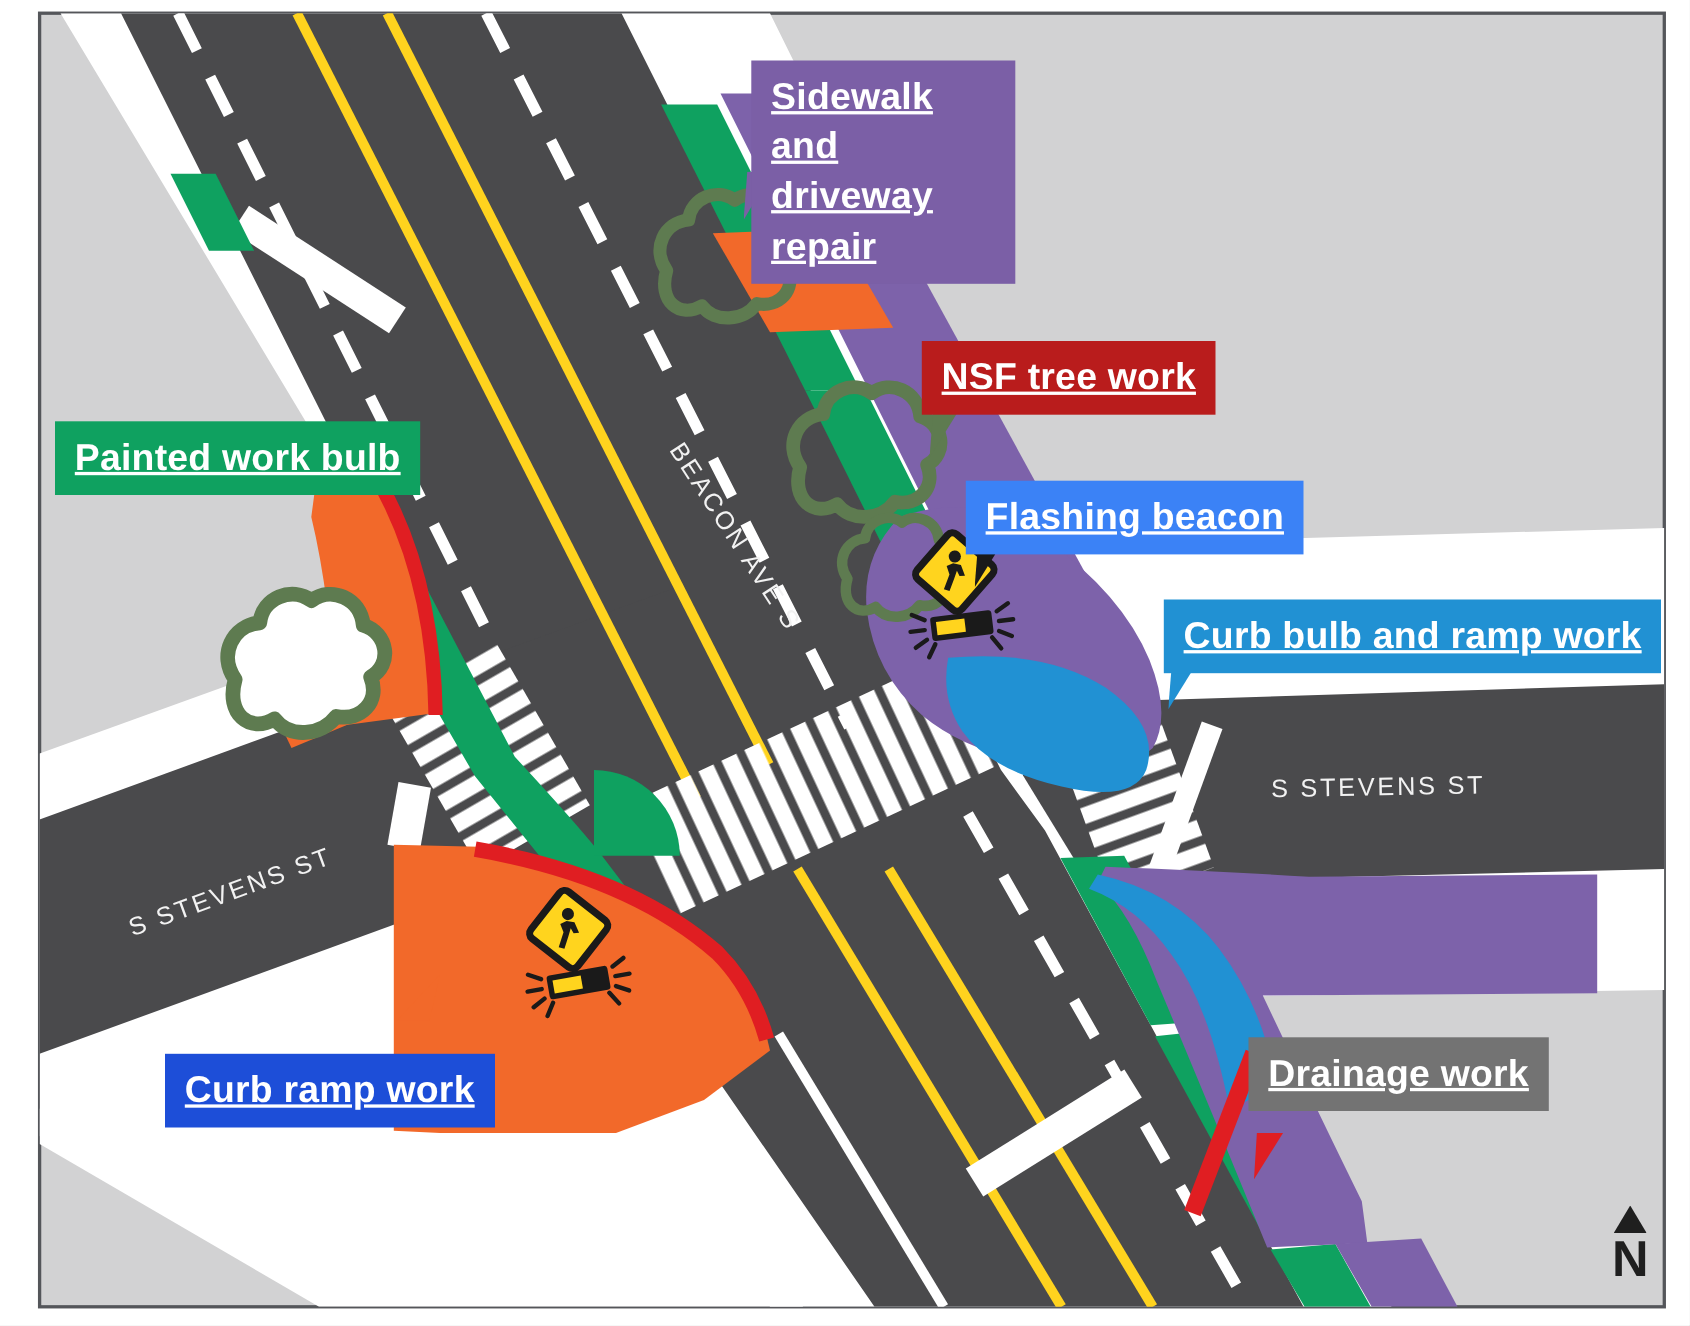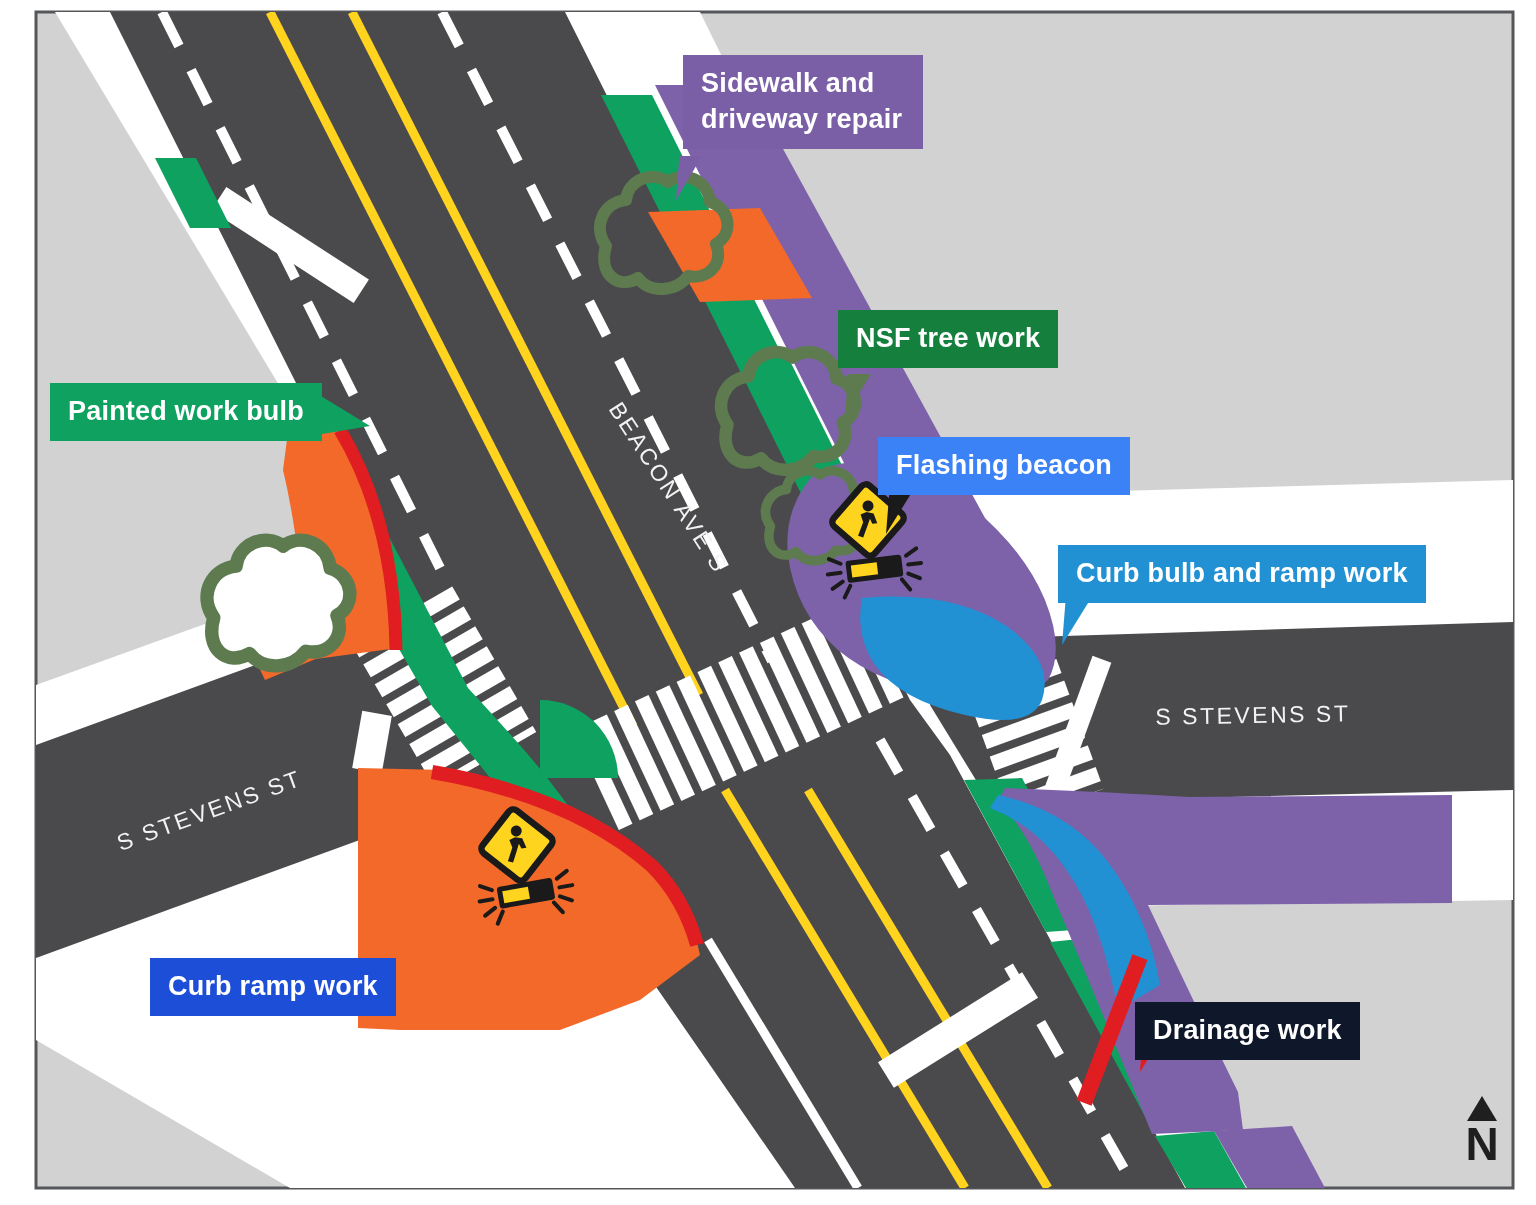--- a/index.html
+++ b/index.html
@@ -1,20 +1,20 @@
 <!DOCTYPE html>
 <html><head>
 <meta charset="utf-8">
 <style>
   html,body{margin:0;padding:0;background:#ffffff;}
   .stage{position:relative;width:1536px;height:1205px;background:#ffffff;overflow:hidden;
          font-family:"Liberation Sans",sans-serif;}
   .stage svg{position:absolute;left:0;top:0;}
-  .callout{position:absolute;color:#ffffff;font-weight:bold;font-size:27px;line-height:1.33;
-           padding:11px 18px;box-sizing:border-box;z-index:3;letter-spacing:.2px;}
+  .callout{position:absolute;color:#ffffff;font-weight:bold;font-size:34px;line-height:1.33;
+           padding:11px 18px;box-sizing:border-box;z-index:3;letter-spacing:.2px;text-decoration:underline;}
   .tail{position:absolute;z-index:2;}
   .north{position:absolute;left:1452px;top:1096px;width:60px;text-align:center;z-index:3;}
   .north .tri{width:30px;height:25px;margin:0 auto;background:#1f1f1f;
               clip-path:polygon(50% 0,100% 100%,0 100%);}
   .north .nletter{font-size:46px;font-weight:800;color:#1f1f1f;line-height:.95;margin-top:2px;}
   .street-text{fill:#f2f2f2;font-size:23px;letter-spacing:2.5px;font-family:"Liberation Sans",sans-serif;}
 </style>
 </head>
 <body>
 
@@ -159,36 +159,36 @@
       <text class="street-text" text-anchor="middle" transform="translate(662,492) rotate(57)">BEACON AVE S</text>
       <text class="street-text" text-anchor="middle" transform="translate(212,818) rotate(-20)">S STEVENS ST</text>
       <text class="street-text" text-anchor="middle" transform="translate(1253,723) rotate(-1)">S STEVENS ST</text>
     </g>
   </g>
 </svg>
 
 <div class="callout" style="left: 683px; top: 55px; width: 240px; background-color: rgb(123, 95, 166);">Sidewalk and driveway repair</div>
 <div class="tail" style="left: 676px; top: 156px; width: 42px; height: 44px; clip-path: polygon(8% 0px, 62% 0px, 0px 100%); background-color: rgb(123, 95, 166);"></div>
 
-<div class="callout" style="left: 838px; top: 310px; background-color: #15803d;">NSF tree work</div>
+<div class="callout" style="left: 838px; top: 310px; background-color: #b91c1c;">NSF tree work</div>
 <div class="tail" style="left: 845px; top: 374px; width: 42px; height: 42px; clip-path: polygon(8% 0px, 62% 0px, 0px 100%); background-color: rgb(94, 123, 80);"></div>
 
 <div class="callout" style="left: 878px; top: 437px; background-color: #3b82f6;">Flashing beacon</div>
 <div class="tail" style="left: 886px; top: 492px; width: 42px; height: 42px; clip-path: polygon(8% 0px, 62% 0px, 0px 100%); background-color: rgb(26, 26, 26);"></div>
 
 <div class="callout" style="left: 1058px; top: 545px; background-color: rgb(33, 145, 211);">Curb bulb and ramp work</div>
 <div class="tail" style="left: 1062px; top: 603px; width: 42px; height: 42px; clip-path: polygon(8% 0px, 62% 0px, 0px 100%); background-color: rgb(33, 145, 211);"></div>
 
 <div class="callout" style="left: 50px; top: 383px; background-color: rgb(15, 161, 96);">Painted work bulb</div>
 <div class="tail" style="left: 316px; top: 390px; width: 54px; height: 50px; clip-path: polygon(0px 6%, 100% 72%, 0px 90%); background-color: rgb(15, 161, 96);"></div>
 
 <div class="callout" style="left: 150px; top: 958px; background-color: #1d4ed8;">Curb ramp work</div>
 <div class="tail" style="left: 352px; top: 886px; width: 48px; height: 42px; clip-path: polygon(100% 0px, 18% 100%, 80% 100%); background-color: rgb(242, 105, 42);"></div>
 
-<div class="callout" style="left: 1135px; top: 1002px; background-color: #0f172a;">Drainage work</div>
+<div class="callout" style="left: 1135px; top: 943px; background-color: #737373;">Drainage work</div>
 <div class="tail" style="left: 1140px; top: 1030px; width: 44px; height: 42px; clip-path: polygon(6% 0px, 60% 0px, 0px 100%); background-color: rgb(224, 30, 34);"></div>
 
 <div class="north">
   <div class="tri"></div>
   <div class="nletter">N</div>
 </div>
 
 </div>
 
 </body></html>

